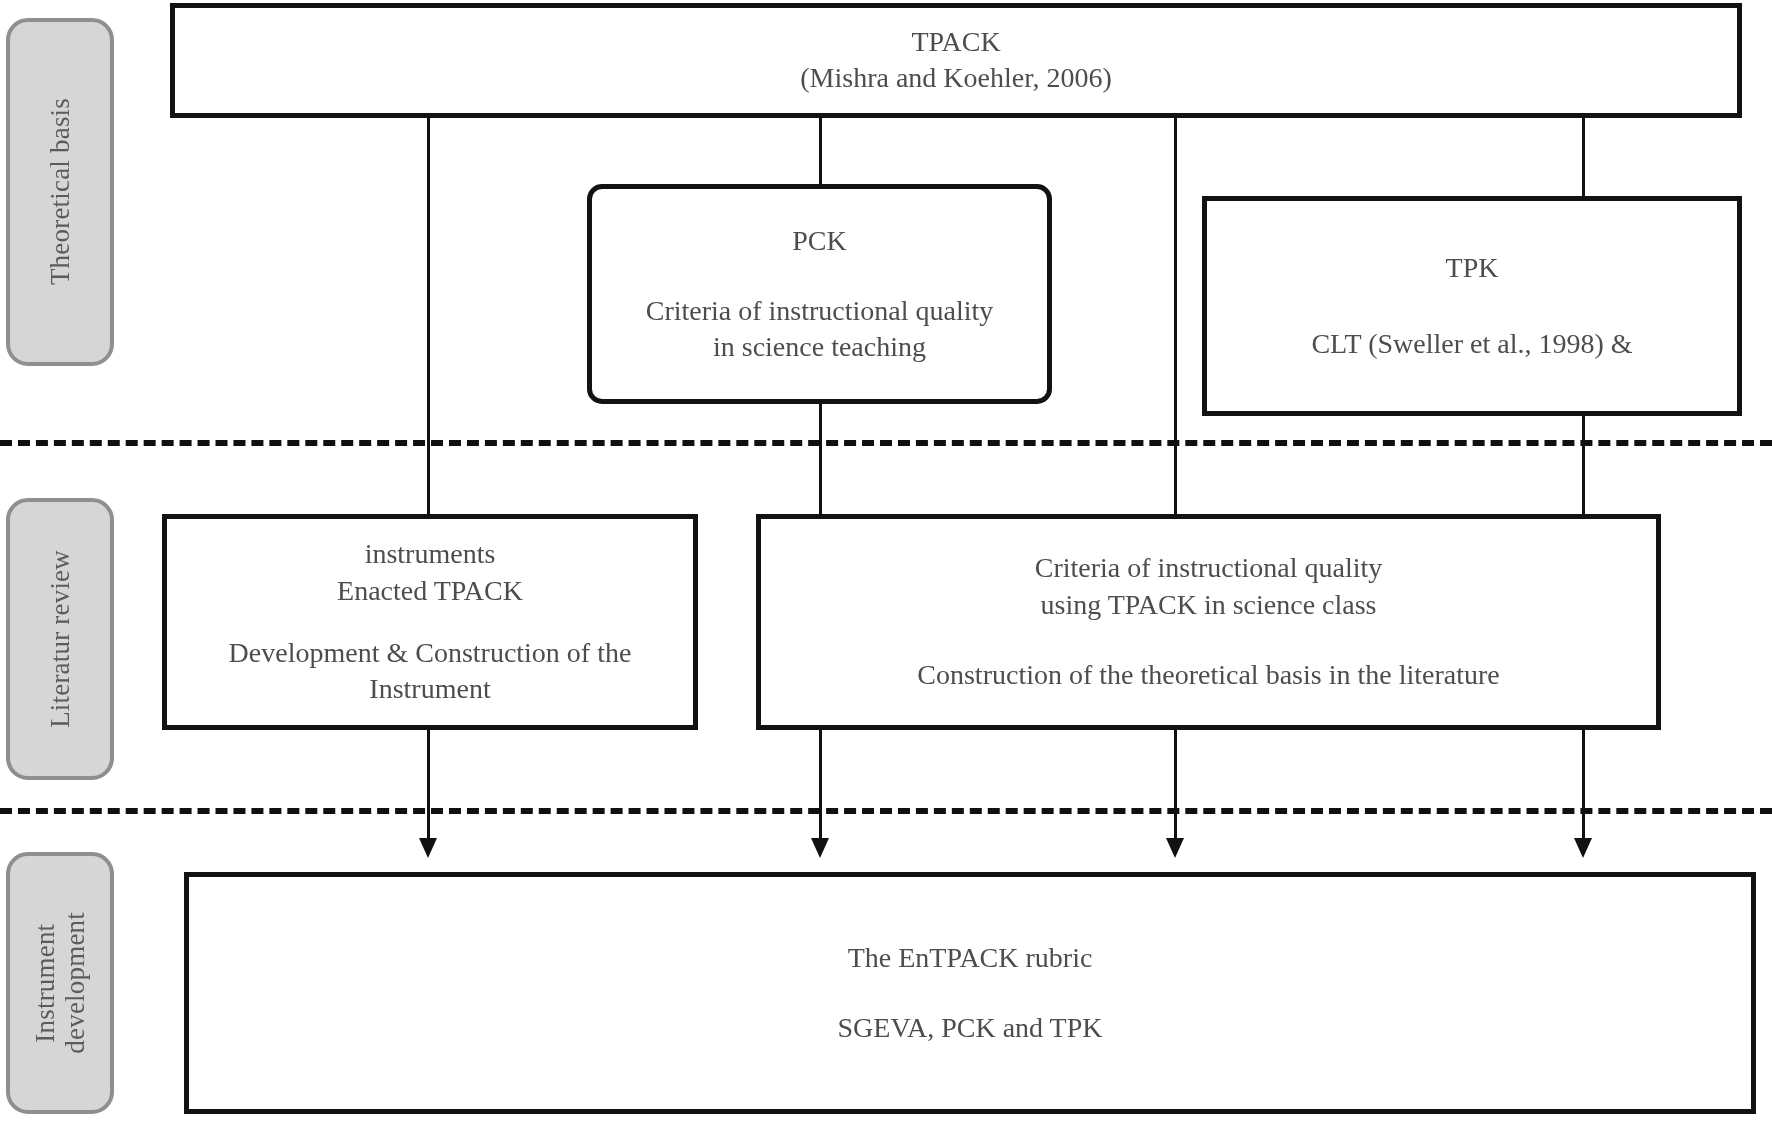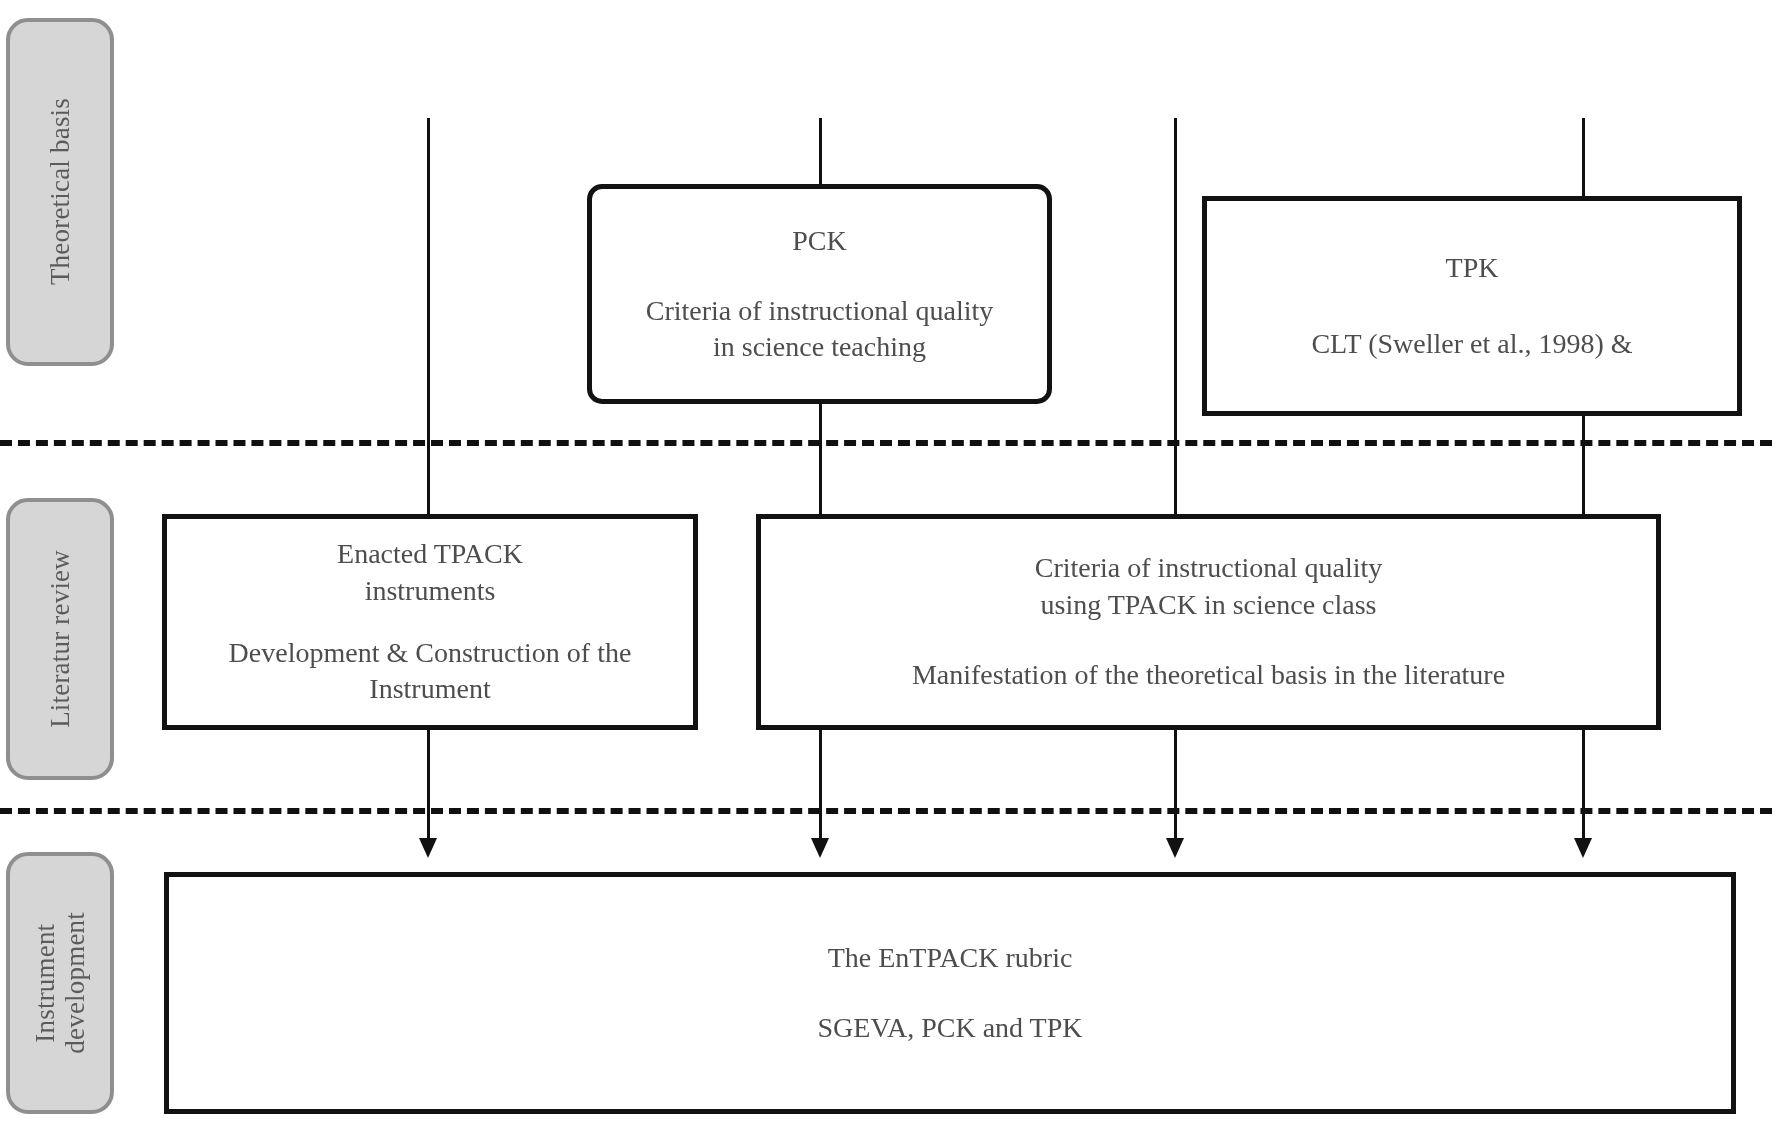--- a/index.html
+++ b/index.html
@@ -92,48 +92,52 @@
 
   <div class="vline" style="left:819px;top:730px;height:112px;"></div>
   <div class="arrow-head" style="left:811px;top:838px;"></div>
 
   <div class="vline" style="left:1174px;top:730px;height:112px;"></div>
   <div class="arrow-head" style="left:1166px;top:838px;"></div>
 
   <div class="vline" style="left:1582px;top:730px;height:112px;"></div>
   <div class="arrow-head" style="left:1574px;top:838px;"></div>
 
+  <div class="node" style="left:170px;top:3px;width:1572px;height:115px;">
+    <span class="ln t-title">TPACK</span>
+    <span class="ln t-body">(Mishra and Koehler, 2006)</span>
+  </div>
 
   <div class="node" style="left:587px;top:184px;width:465px;height:220px;border-radius:15px;">
     <span class="ln t-title">PCK</span>
     <span class="gap-md"></span>
     <span class="ln t-body">Criteria of instructional quality</span>
     <span class="ln t-body">in science teaching</span>
   </div>
 
   <div class="node" style="left:1202px;top:196px;width:540px;height:220px;">
     <span class="ln t-title">TPK</span>
     <span class="gap-lg"></span>
     <span class="ln t-body">CLT (Sweller et al., 1998) &amp;</span>
   </div>
 
   <div class="node" style="left:162px;top:514px;width:536px;height:216px;">
+    <span class="ln t-body">instruments</span>
     <span class="ln t-body">Enacted TPACK</span>
-    <span class="ln t-body">instruments</span>
     <span class="gap-sm"></span>
     <span class="ln t-body">Development &amp; Construction of the</span>
     <span class="ln t-body">Instrument</span>
   </div>
 
   <div class="node" style="left:756px;top:514px;width:905px;height:216px;">
     <span class="ln t-body">Criteria of instructional quality</span>
     <span class="ln t-body">using TPACK in science class</span>
     <span class="gap-md"></span>
-    <span class="ln t-body">Manifestation of the theoretical basis in the literature</span>
+    <span class="ln t-body">Construction of the theoretical basis in the literature</span>
   </div>
 
-  <div class="node" style="left:164px;top:872px;width:1572px;height:242px;">
+  <div class="node" style="left:184px;top:872px;width:1572px;height:242px;">
     <span class="ln t-body">The EnTPACK rubric</span>
     <span class="gap-md"></span>
     <span class="ln t-body">SGEVA, PCK and TPK</span>
   </div>
 
 </div>
 
 </body></html>

